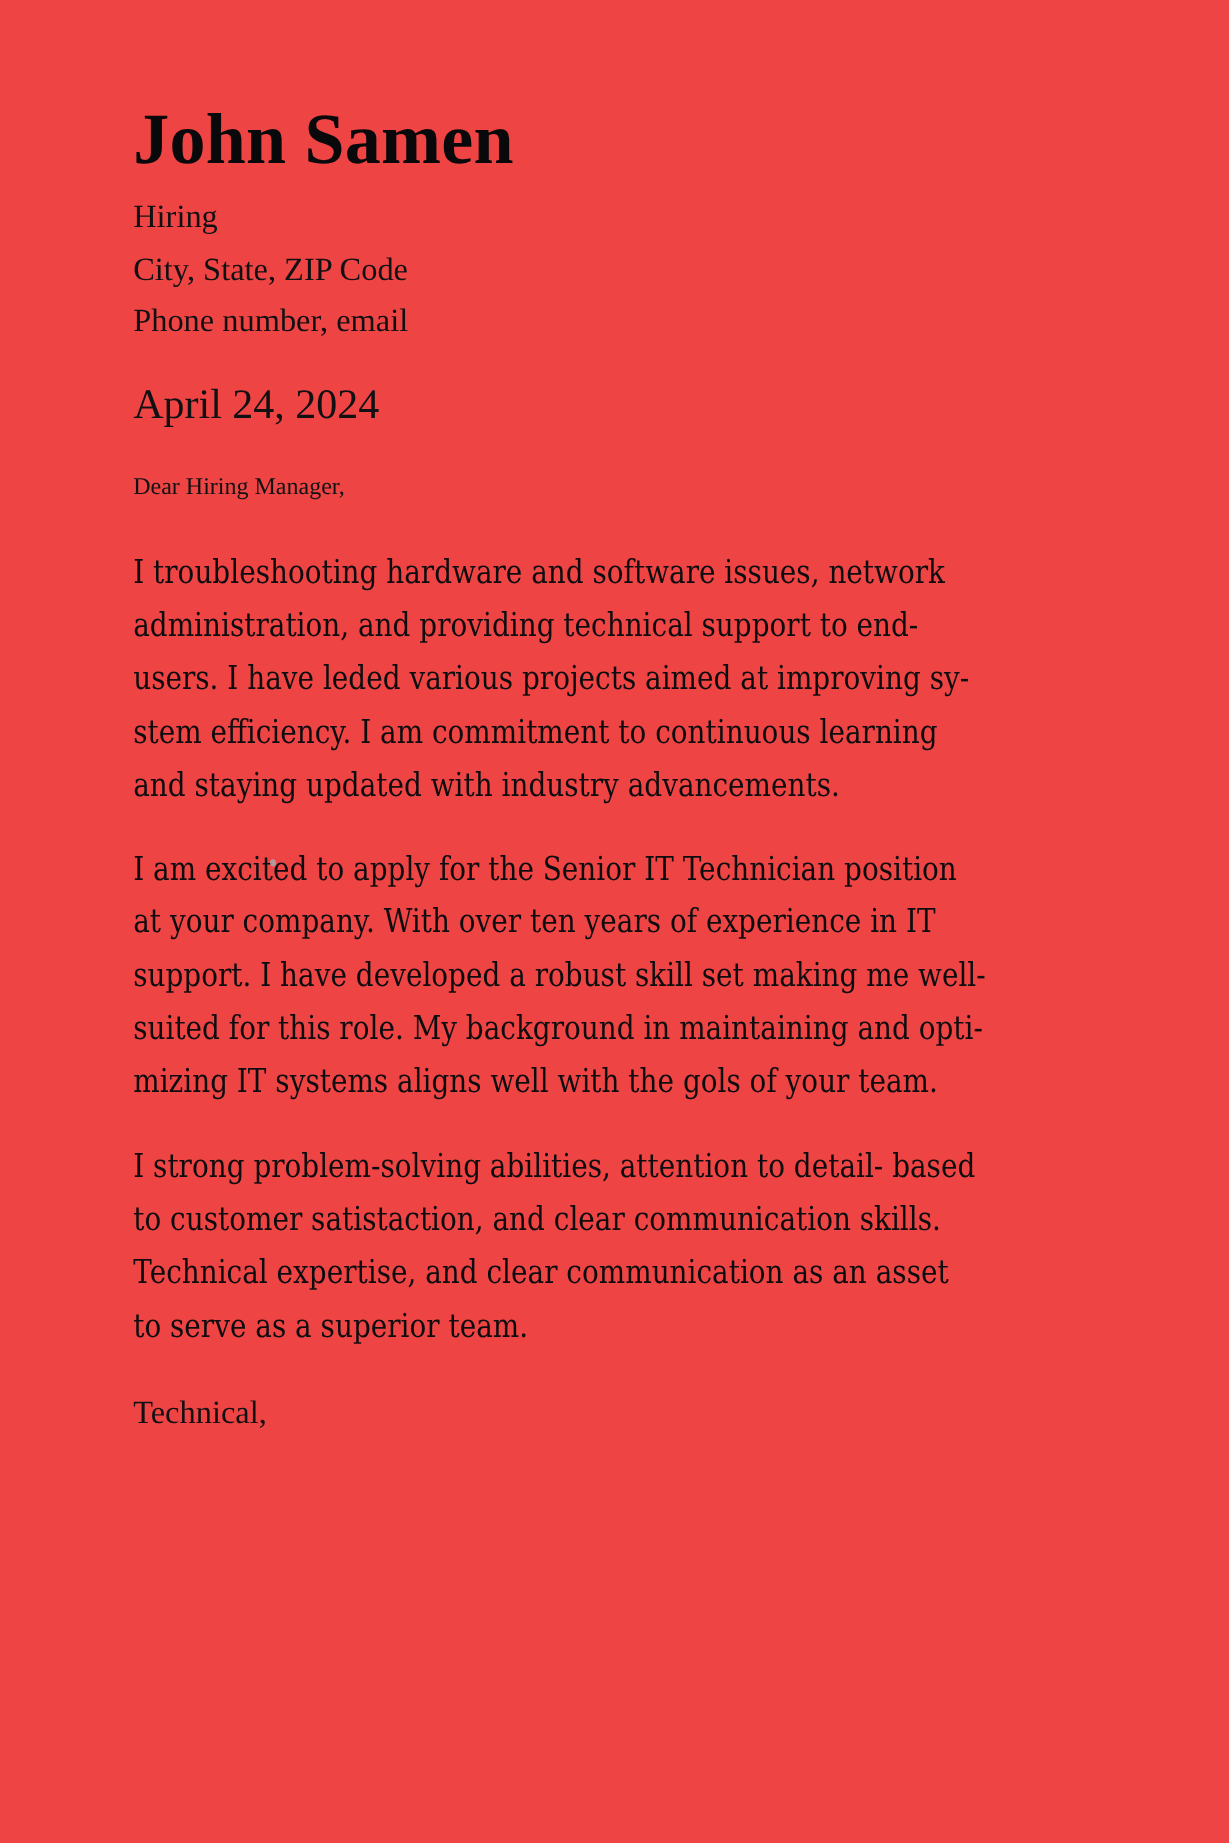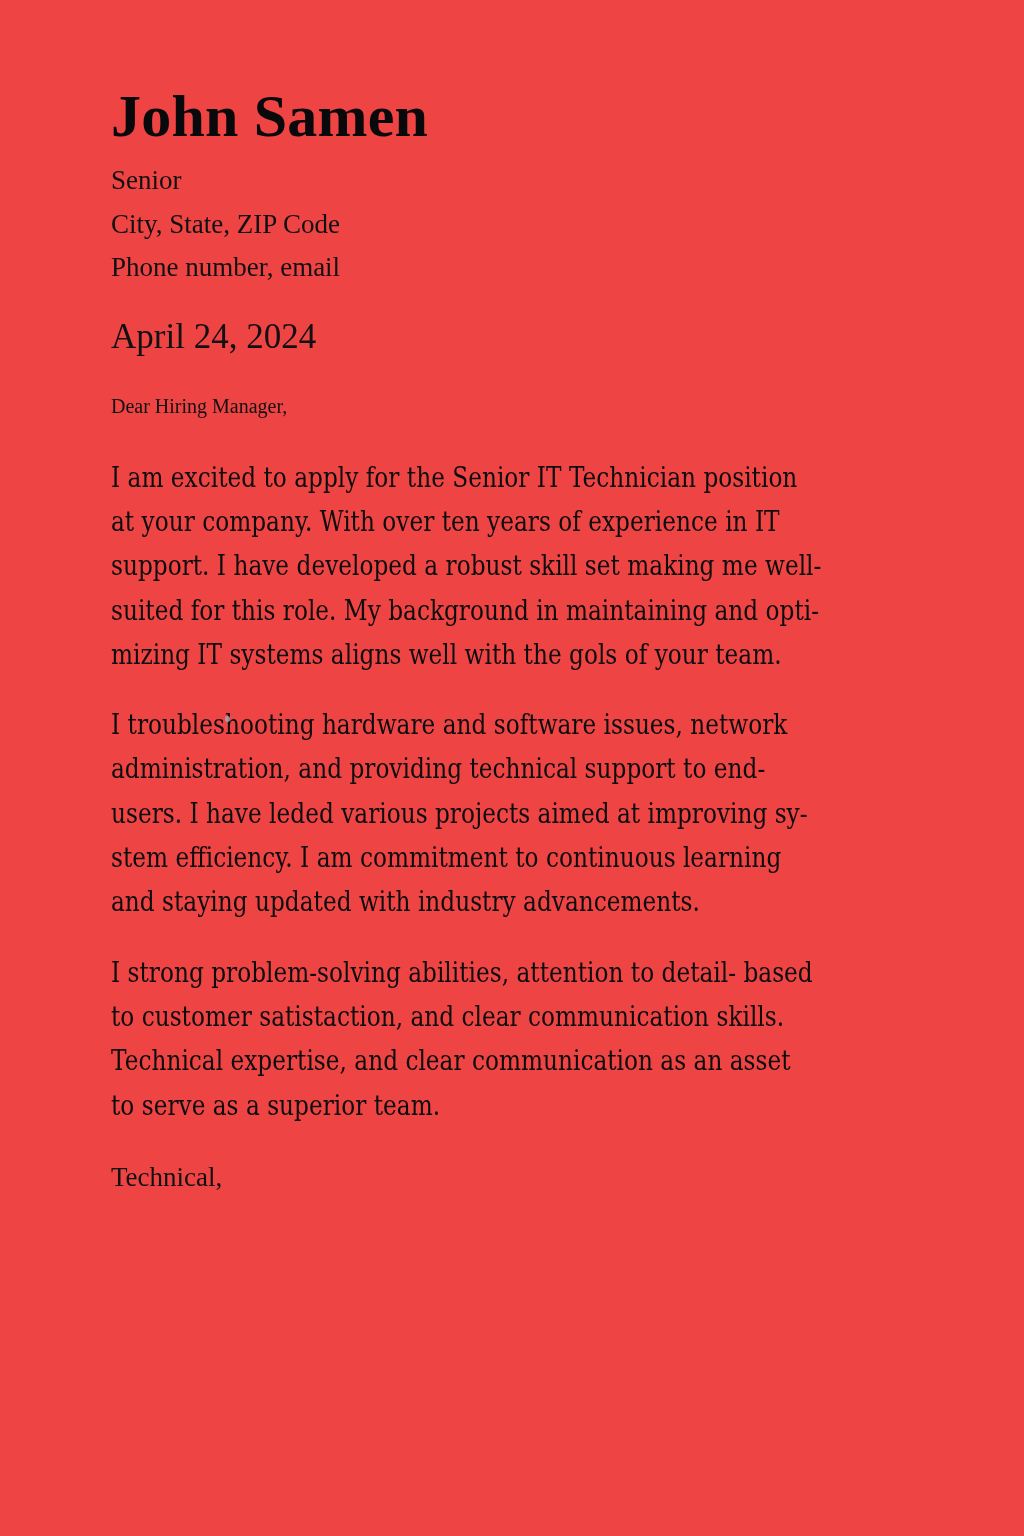--- a/index.html
+++ b/index.html
@@ -122,43 +122,43 @@
 </head>
 <body>
 
 <div class="page">
 
   <div class="content">
 
     <h1 class="name-heading">John Samen</h1>
 
     <div class="addr-block">
-      <span class="addr-line">Senior</span>
+      <span class="addr-line">Hiring</span>
       <span class="addr-line">City, State, ZIP Code</span>
       <span class="addr-line">Phone number, email</span>
     </div>
 
     <p class="date-line">April 24, 2024</p>
 
     <p class="salutation">Dear Hiring Manager,</p>
 
     <div class="body-para">
+      <span class="ln">I troubleshooting hardware and software issues, network</span>
+      <span class="ln">administration, and providing technical support to end-</span>
+      <span class="ln">users. I have leded various projects aimed at improving sy-</span>
+      <span class="ln">stem efficiency. I am commitment to continuous learning</span>
+      <span class="ln">and staying updated with industry advancements.</span>
+    </div>
+
+    <div class="body-para">
       <span class="ln">I am excited to apply for the Senior IT Technician position</span>
       <span class="ln">at your company. With over ten years of experience in IT</span>
       <span class="ln">support. I have developed a robust skill set making me well-</span>
       <span class="ln">suited for this role. My background in maintaining and opti-</span>
       <span class="ln">mizing IT systems aligns well with the gols of your team.</span>
-    </div>
-
-    <div class="body-para">
-      <span class="ln">I troubleshooting hardware and software issues, network</span>
-      <span class="ln">administration, and providing technical support to end-</span>
-      <span class="ln">users. I have leded various projects aimed at improving sy-</span>
-      <span class="ln">stem efficiency. I am commitment to continuous learning</span>
-      <span class="ln">and staying updated with industry advancements.</span>
     </div>
 
     <div class="body-para">
       <span class="ln">I strong problem-solving abilities, attention to detail- based</span>
       <span class="ln">to customer satistaction, and clear communication skills.</span>
       <span class="ln">Technical expertise, and clear communication as an asset</span>
       <span class="ln">to serve as a superior team.</span>
     </div>
 
 

